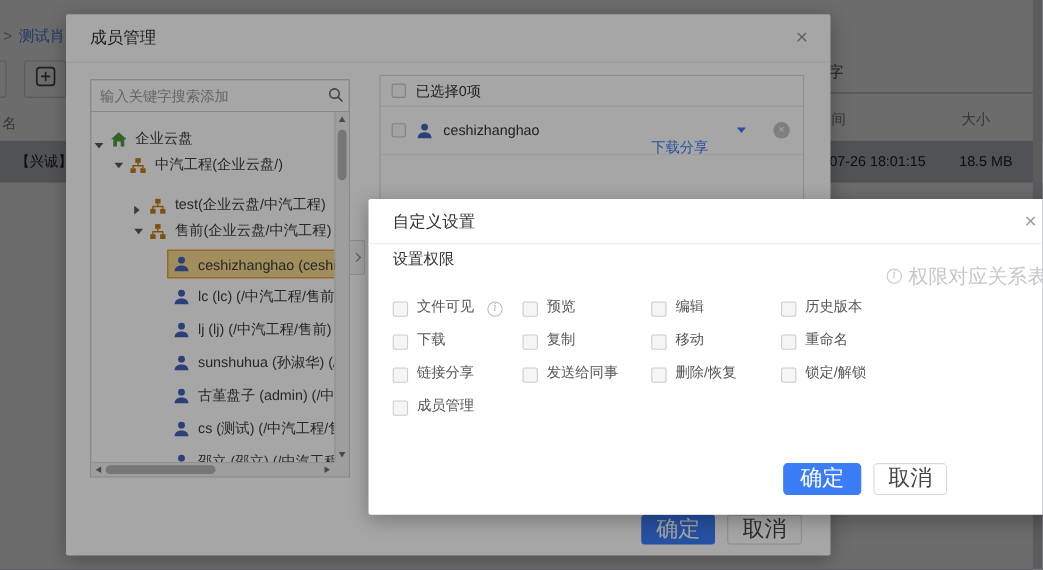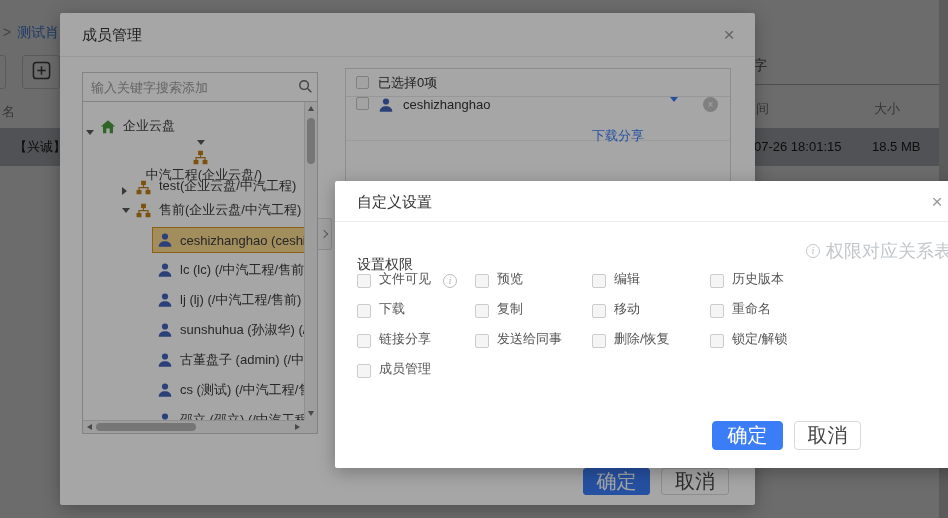--- a/index.html
+++ b/index.html
@@ -82,35 +82,35 @@
   .chev-right{width:6px;height:6px;border-top:1.5px solid #8a8a8a;border-right:1.5px solid #8a8a8a;
               transform:rotate(45deg);margin-right:2px;}
 
   
   .rpanel{position:absolute;left:285px;top:55px;width:386px;height:380px;border:1px solid #d9d9d9;
           background:#fff;}
   .rhead{height:28px;display:flex;align-items:center;gap:9px;padding:0 10px;
          border-bottom:1px solid #e9e9e9;font-size:13px;color:#333;}
   .cb{width:13px;height:13px;border:1px solid #c5c5c5;background:#fafafa;border-radius:2px;
       flex:0 0 13px;cursor:pointer;}
-  .mrow{height:44px;display:flex;gap:9px;padding:0 12px 0 10px;
+  .mrow{height:44px;display:flex;align-items:center;gap:9px;padding:0 12px 0 10px;
         border-bottom:1px solid #eee;font-size:13px;color:#333;}
   .perm-link{color:#3b7cf7;margin-left:auto;cursor:pointer;margin-top:30px;}
   .caret-down{width:0;height:0;border-left:4.5px solid transparent;border-right:4.5px solid transparent;
               border-top:5.5px solid #3b7cf7;margin:0 16px 0 17px;cursor:pointer;}
   .remove{width:15px;height:15px;border-radius:50%;background:#c3c3c3;color:#fff;font-size:10px;
           line-height:15px;text-align:center;cursor:pointer;flex:0 0 15px;}
 
   
   .btn{position:absolute;font-size:20px;text-align:center;border-radius:3px;cursor:pointer;}
   .btn-primary{background:#3b7cf7;color:#fff;border:1px solid #3b7cf7;}
   .btn-plain{background:#fff;color:#444;border:1px solid #d9d9d9;}
 
   
-  .section-label{position:absolute;left:22px;top:75px;font-size:14px;color:#333;}
+  .section-label{position:absolute;left:22px;top:46px;font-size:14px;color:#333;}
   .relation{position:absolute;right:11px;top:58px;display:flex;align-items:center;gap:6px;
             color:#c3c7cb;font-size:18px;cursor:pointer;}
   .info-i{width:14px;height:14px;border:1px solid currentColor;border-radius:50%;font-size:10px;
           line-height:12px;text-align:center;font-style:italic;flex:0 0 14px;
           font-family:"DejaVu Serif",serif;}
   .info-i::before{content:"i";}
   .info-gray{color:#b9bdc1;margin-left:4px;cursor:pointer;}
   .perm-grid{position:absolute;left:22px;top:83px;display:grid;
              grid-template-columns:118px 117px 118px 140px;grid-auto-rows:30px;align-items:center;}
   .perm{display:flex;align-items:flex-end;gap:8px;font-size:13px;color:#555;cursor:pointer;}
@@ -174,21 +174,21 @@
               <i class="tri-down"></i>
             </span>
           <span class="ticon">
             <svg viewBox="0 0 16 16" width="16" height="16">
                 <path d="M8 1.2 L15.2 7.6 L13 7.6 L13 14.2 L9.7 14.2 L9.7 9.6 L6.3 9.6 L6.3 14.2 L3 14.2 L3 7.6 L0.8 7.6 Z" fill="#4a9b3c"></path>
               </svg>
           </span>
           <span>企业云盘</span>
         </div>
 
-        <div class="trow" style="padding-left:21px;flex-direction:column;">
+        <div class="trow" style="padding-left:21px;">
           <span class="exp">
               <i class="tri-down"></i>
             </span>
           <span class="ticon">
             <svg viewBox="0 0 16 16" width="15" height="15">
                 <rect x="5.4" y="0.8" width="5.2" height="4.6" fill="#c07f16"></rect>
                 <path d="M8 5.4 V8.2 M3.2 10.6 V8.2 H12.8 V10.6" stroke="#c07f16" stroke-width="1.3" fill="none"></path>
                 <rect x="0.6" y="10.6" width="5.2" height="4.6" fill="#c07f16"></rect>
                 <rect x="10.2" y="10.6" width="5.2" height="4.6" fill="#c07f16"></rect>
               </svg>

